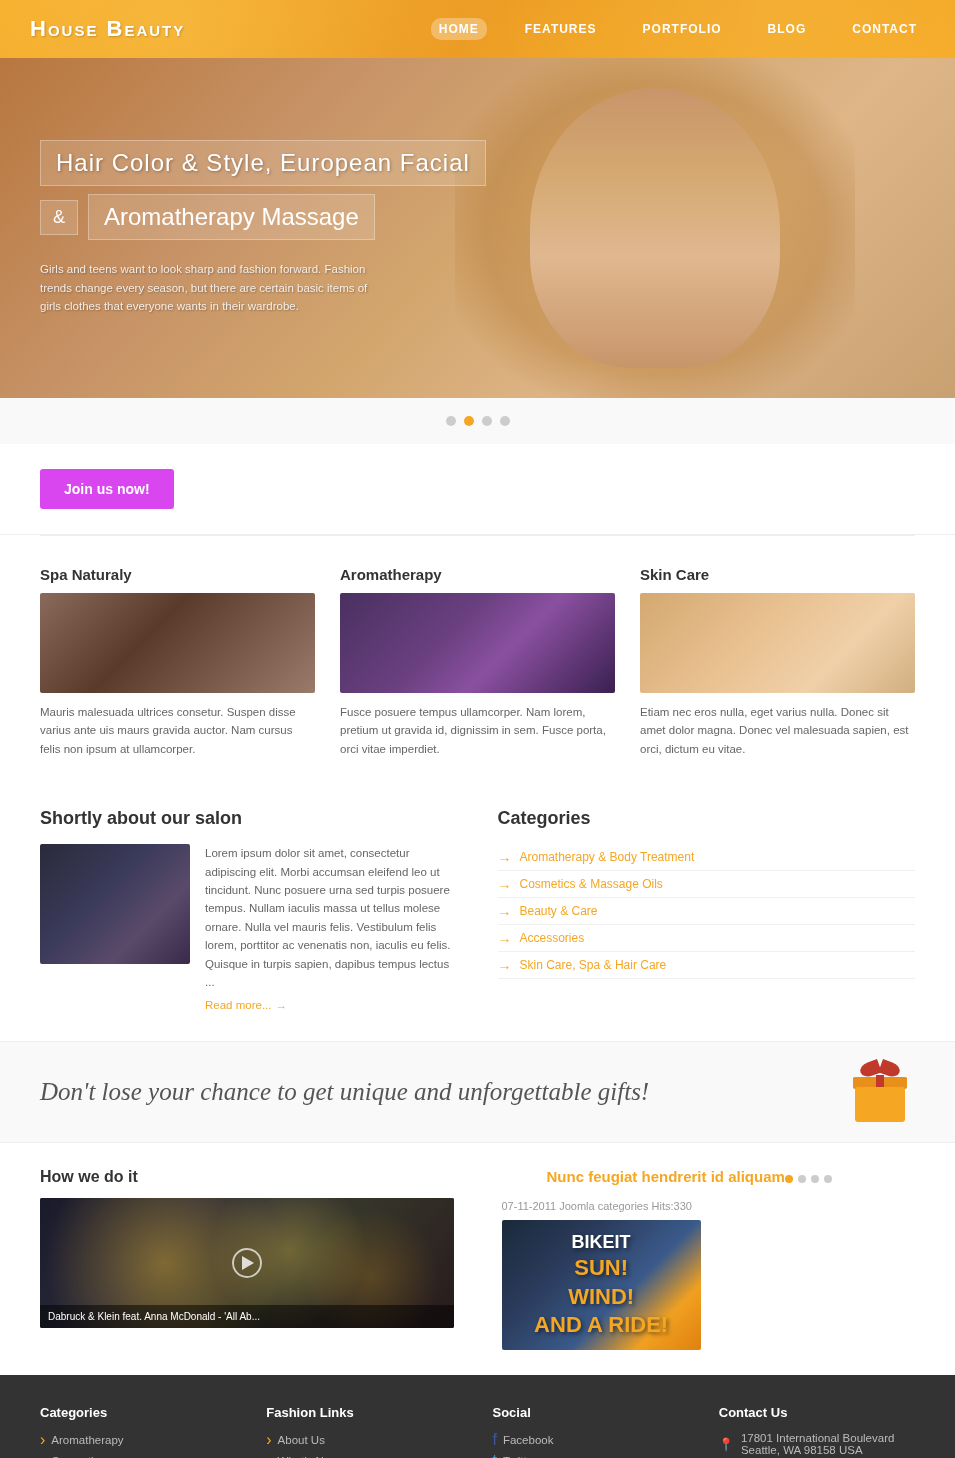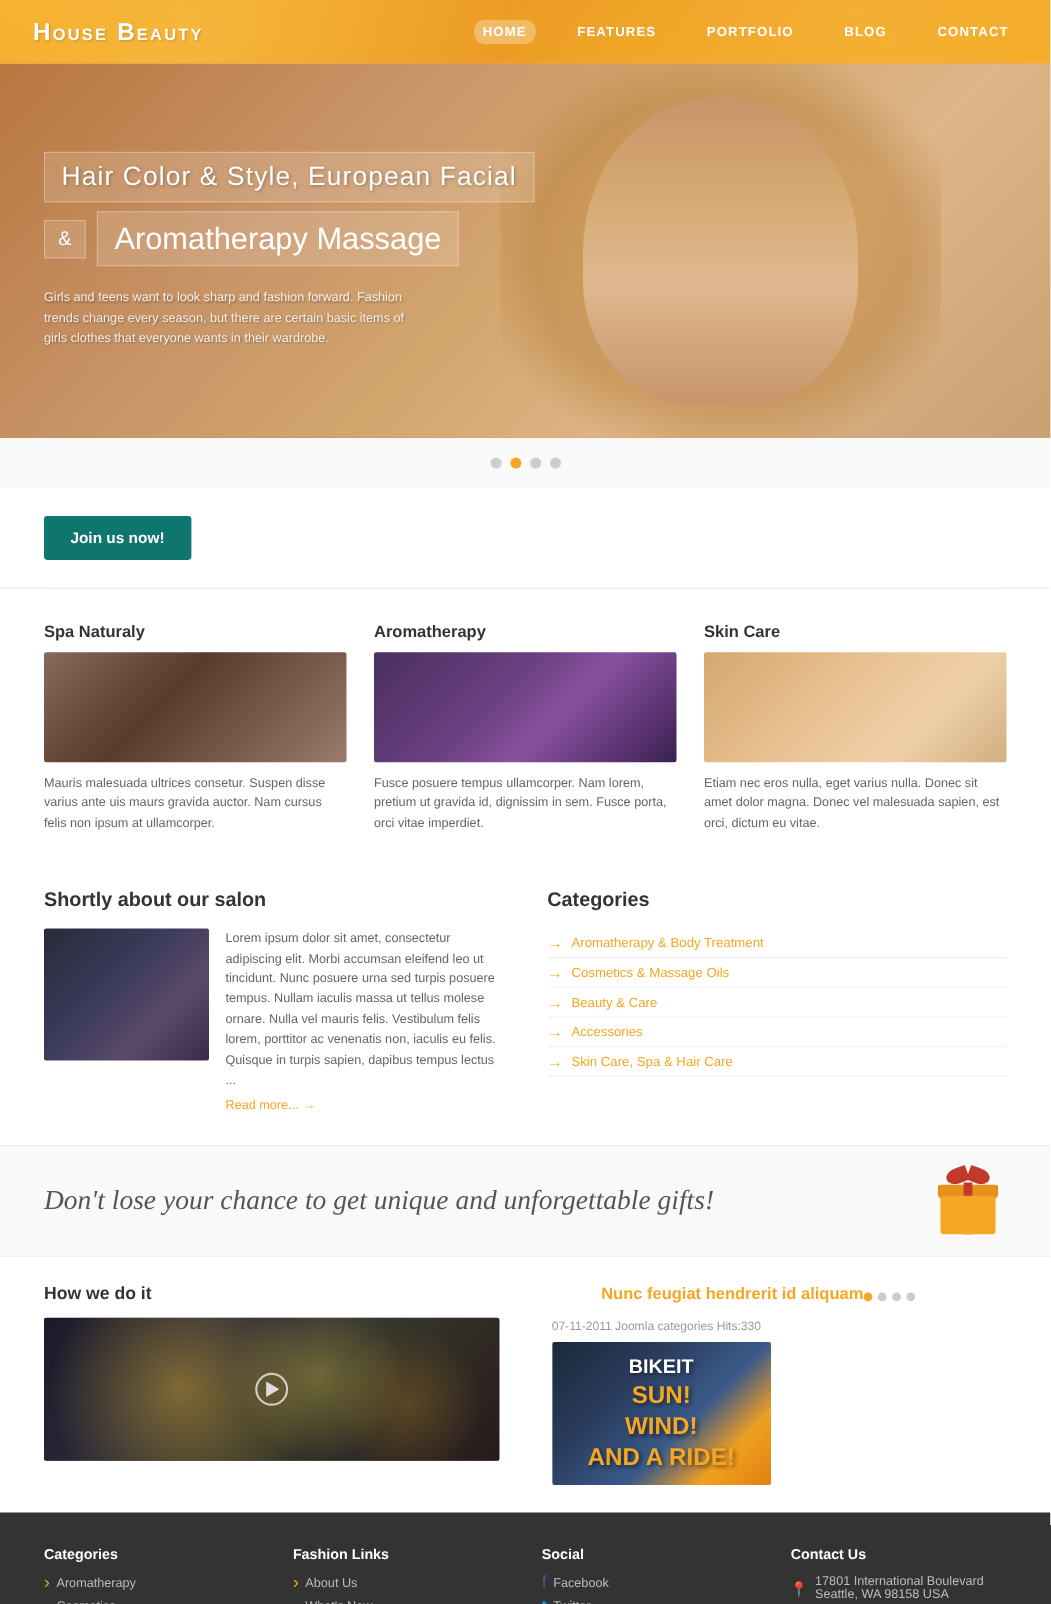--- a/index.html
+++ b/index.html
@@ -118,21 +118,21 @@
       background: rgba(255,255,255,0.15);
       border: 1px solid rgba(255,255,255,0.3);
       padding: 6px 12px;
       color: #fff;
       font-size: 18px;
     }
     .hero-subtitle {
       background: rgba(255,255,255,0.15);
       border: 1px solid rgba(255,255,255,0.3);
       padding: 8px 15px;
-      font-size: 28px;
+      font-size: 24px;
       color: #fff;
       font-weight: 300;
     }
     .hero-desc {
       color: rgba(255,255,255,0.85);
       font-size: 11.5px;
       line-height: 1.6;
       max-width: 350px;
       text-shadow: 1px 1px 2px rgba(0,0,0,0.3);
     }
@@ -165,21 +165,21 @@
       border-bottom: 1px solid #eee;
     }
     .promo-text {
       font-family: Georgia, serif;
       font-style: italic;
       font-size: 20px;
       color: #555;
       letter-spacing: 0.5px;
     }
     .join-btn {
-      background: #0f766e;
+      background: #d946ef;
       color: #fff;
       border: none;
       padding: 12px 24px;
       font-size: 14px;
       font-weight: bold;
       cursor: pointer;
       border-radius: 3px;
       white-space: nowrap;
     }
 
@@ -666,20 +666,21 @@
 
 <section class="how-blog">
   <div class="how-section">
     <h3>How we do it</h3>
     <div class="video-thumb">
       <div class="video-overlay"></div>
       <div class="video-sparkles"></div>
       <div class="play-btn">
         <div class="play-triangle"></div>
       </div>
+      <div class="video-label">Dabruck &amp; Klein feat. Anna McDonald - 'All Ab...</div>
     </div>
   </div>
   <div class="blog-section">
     <div class="blog-header-row">
       <h3>Nunc feugiat hendrerit id aliquam</h3>
       <div class="blog-dots">
         <div class="blog-dot active"></div>
         <div class="blog-dot"></div>
         <div class="blog-dot"></div>
         <div class="blog-dot"></div>

